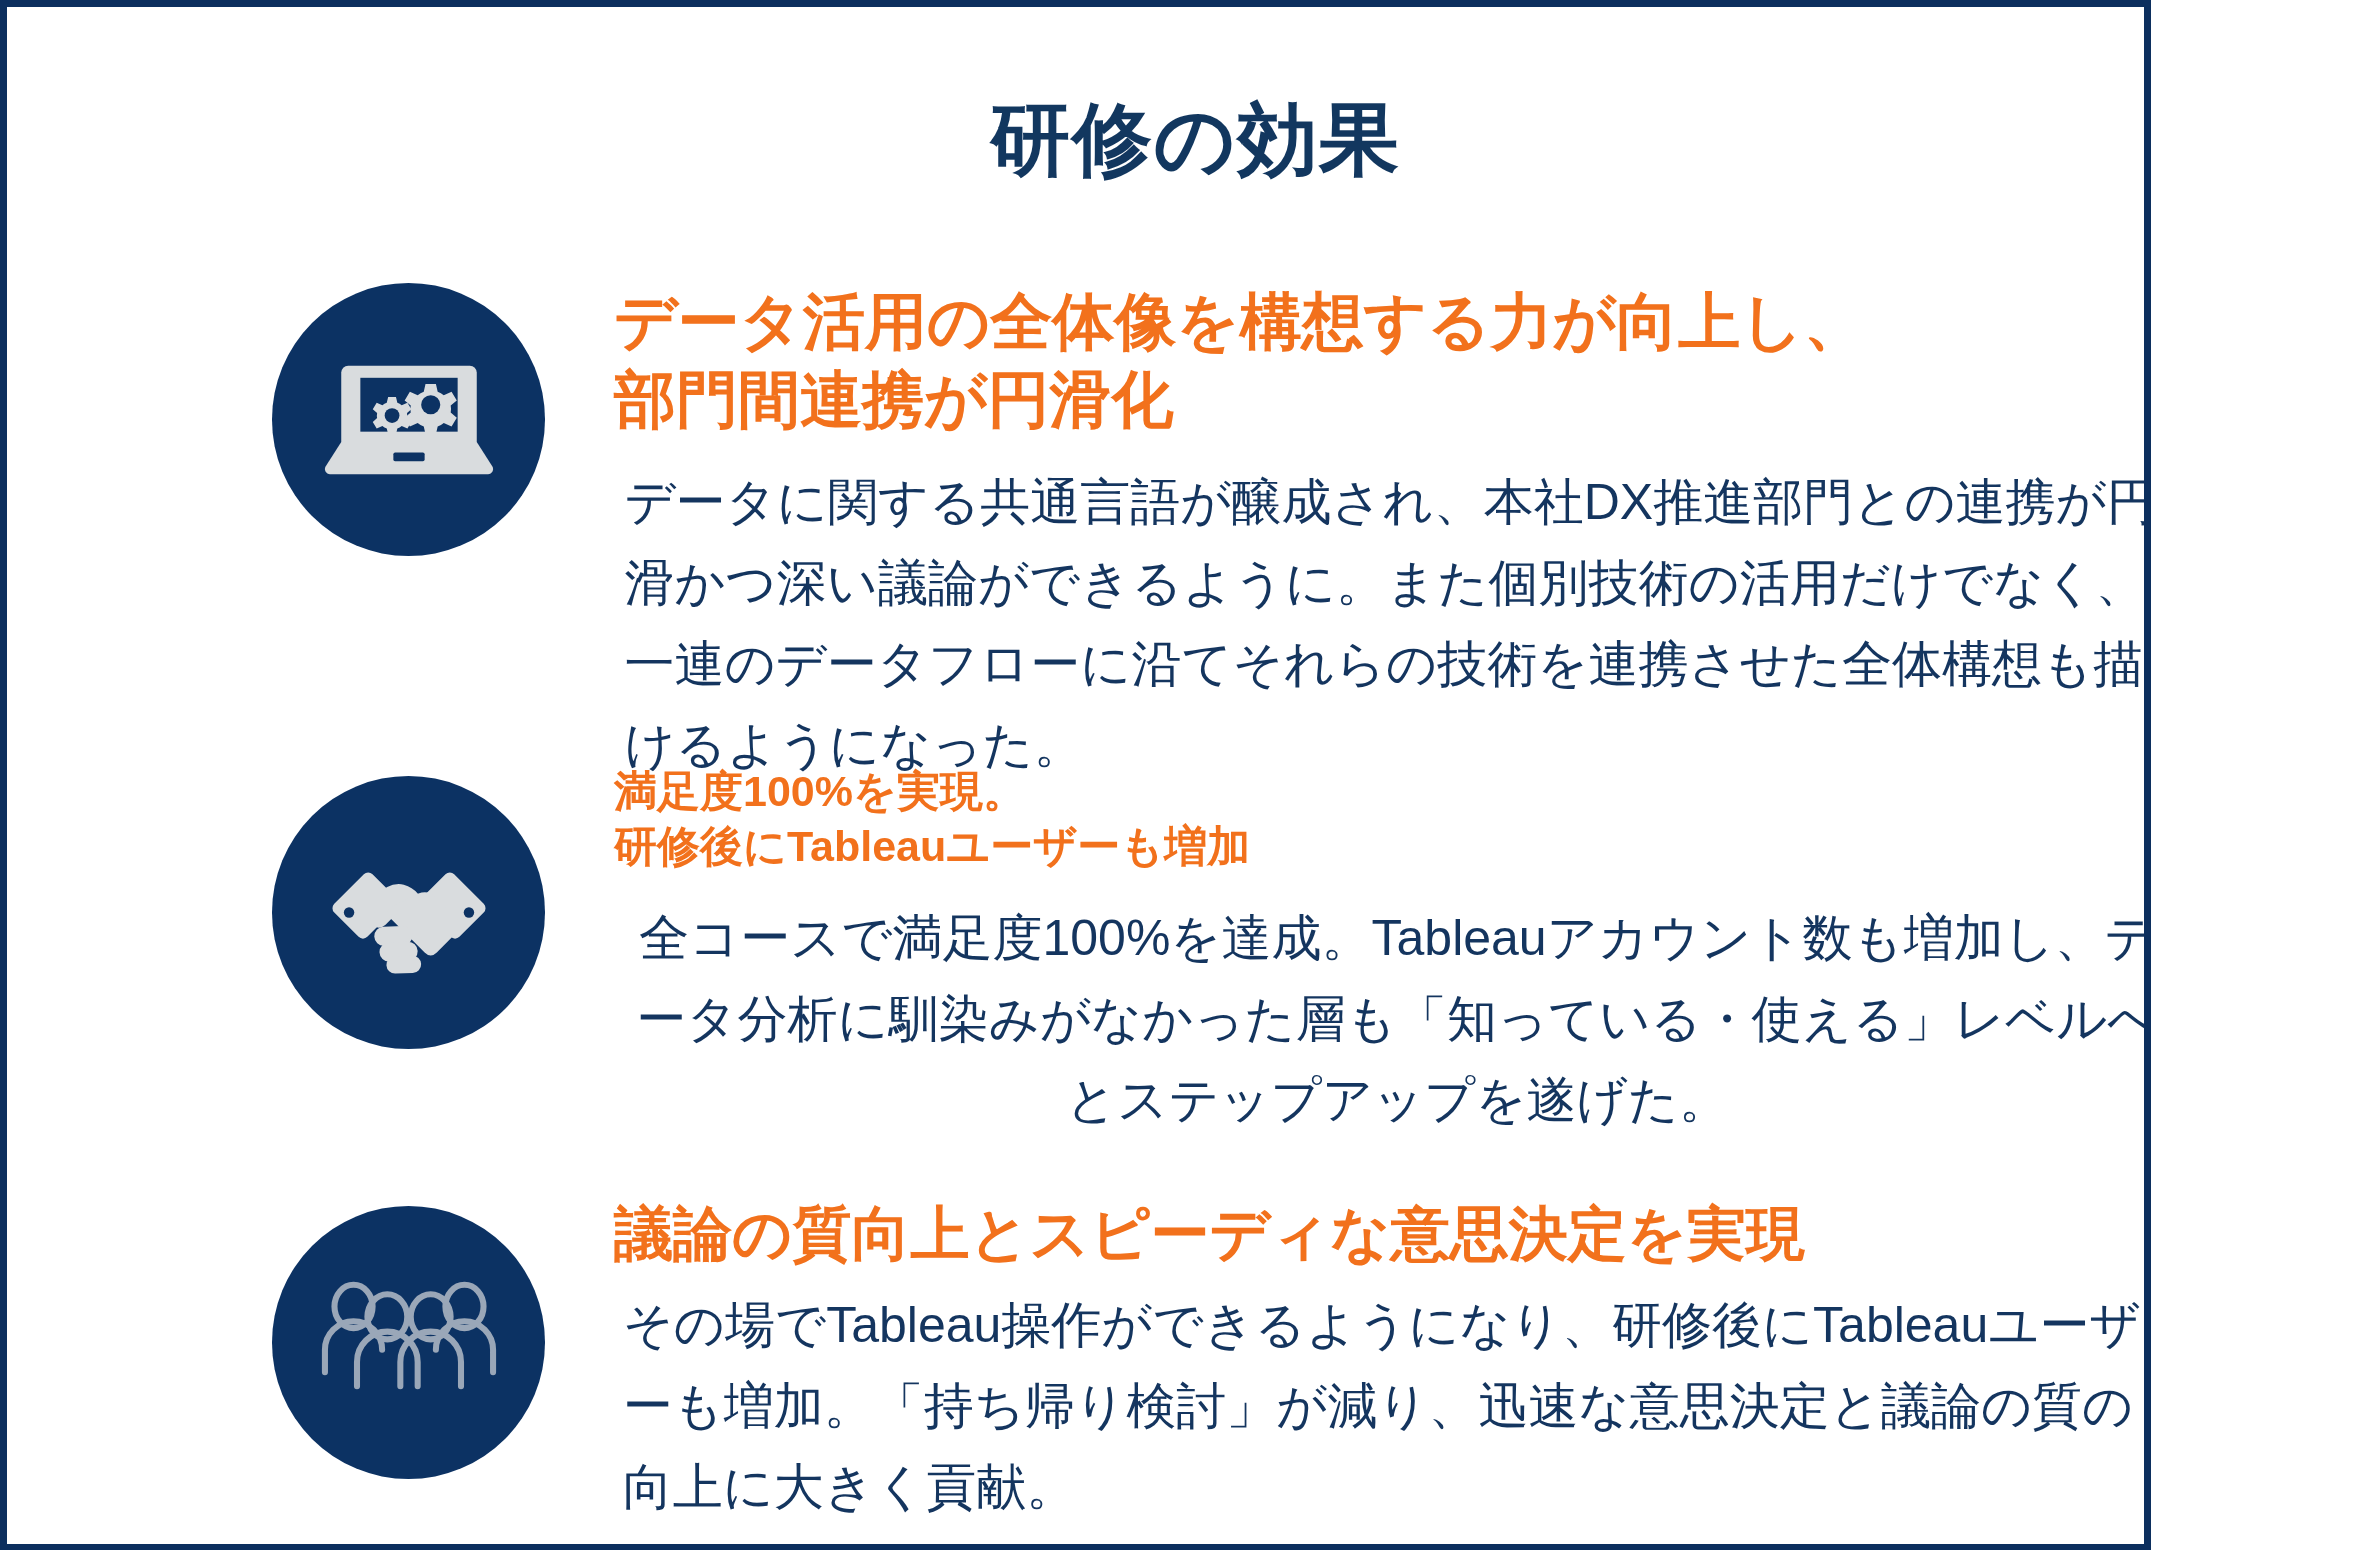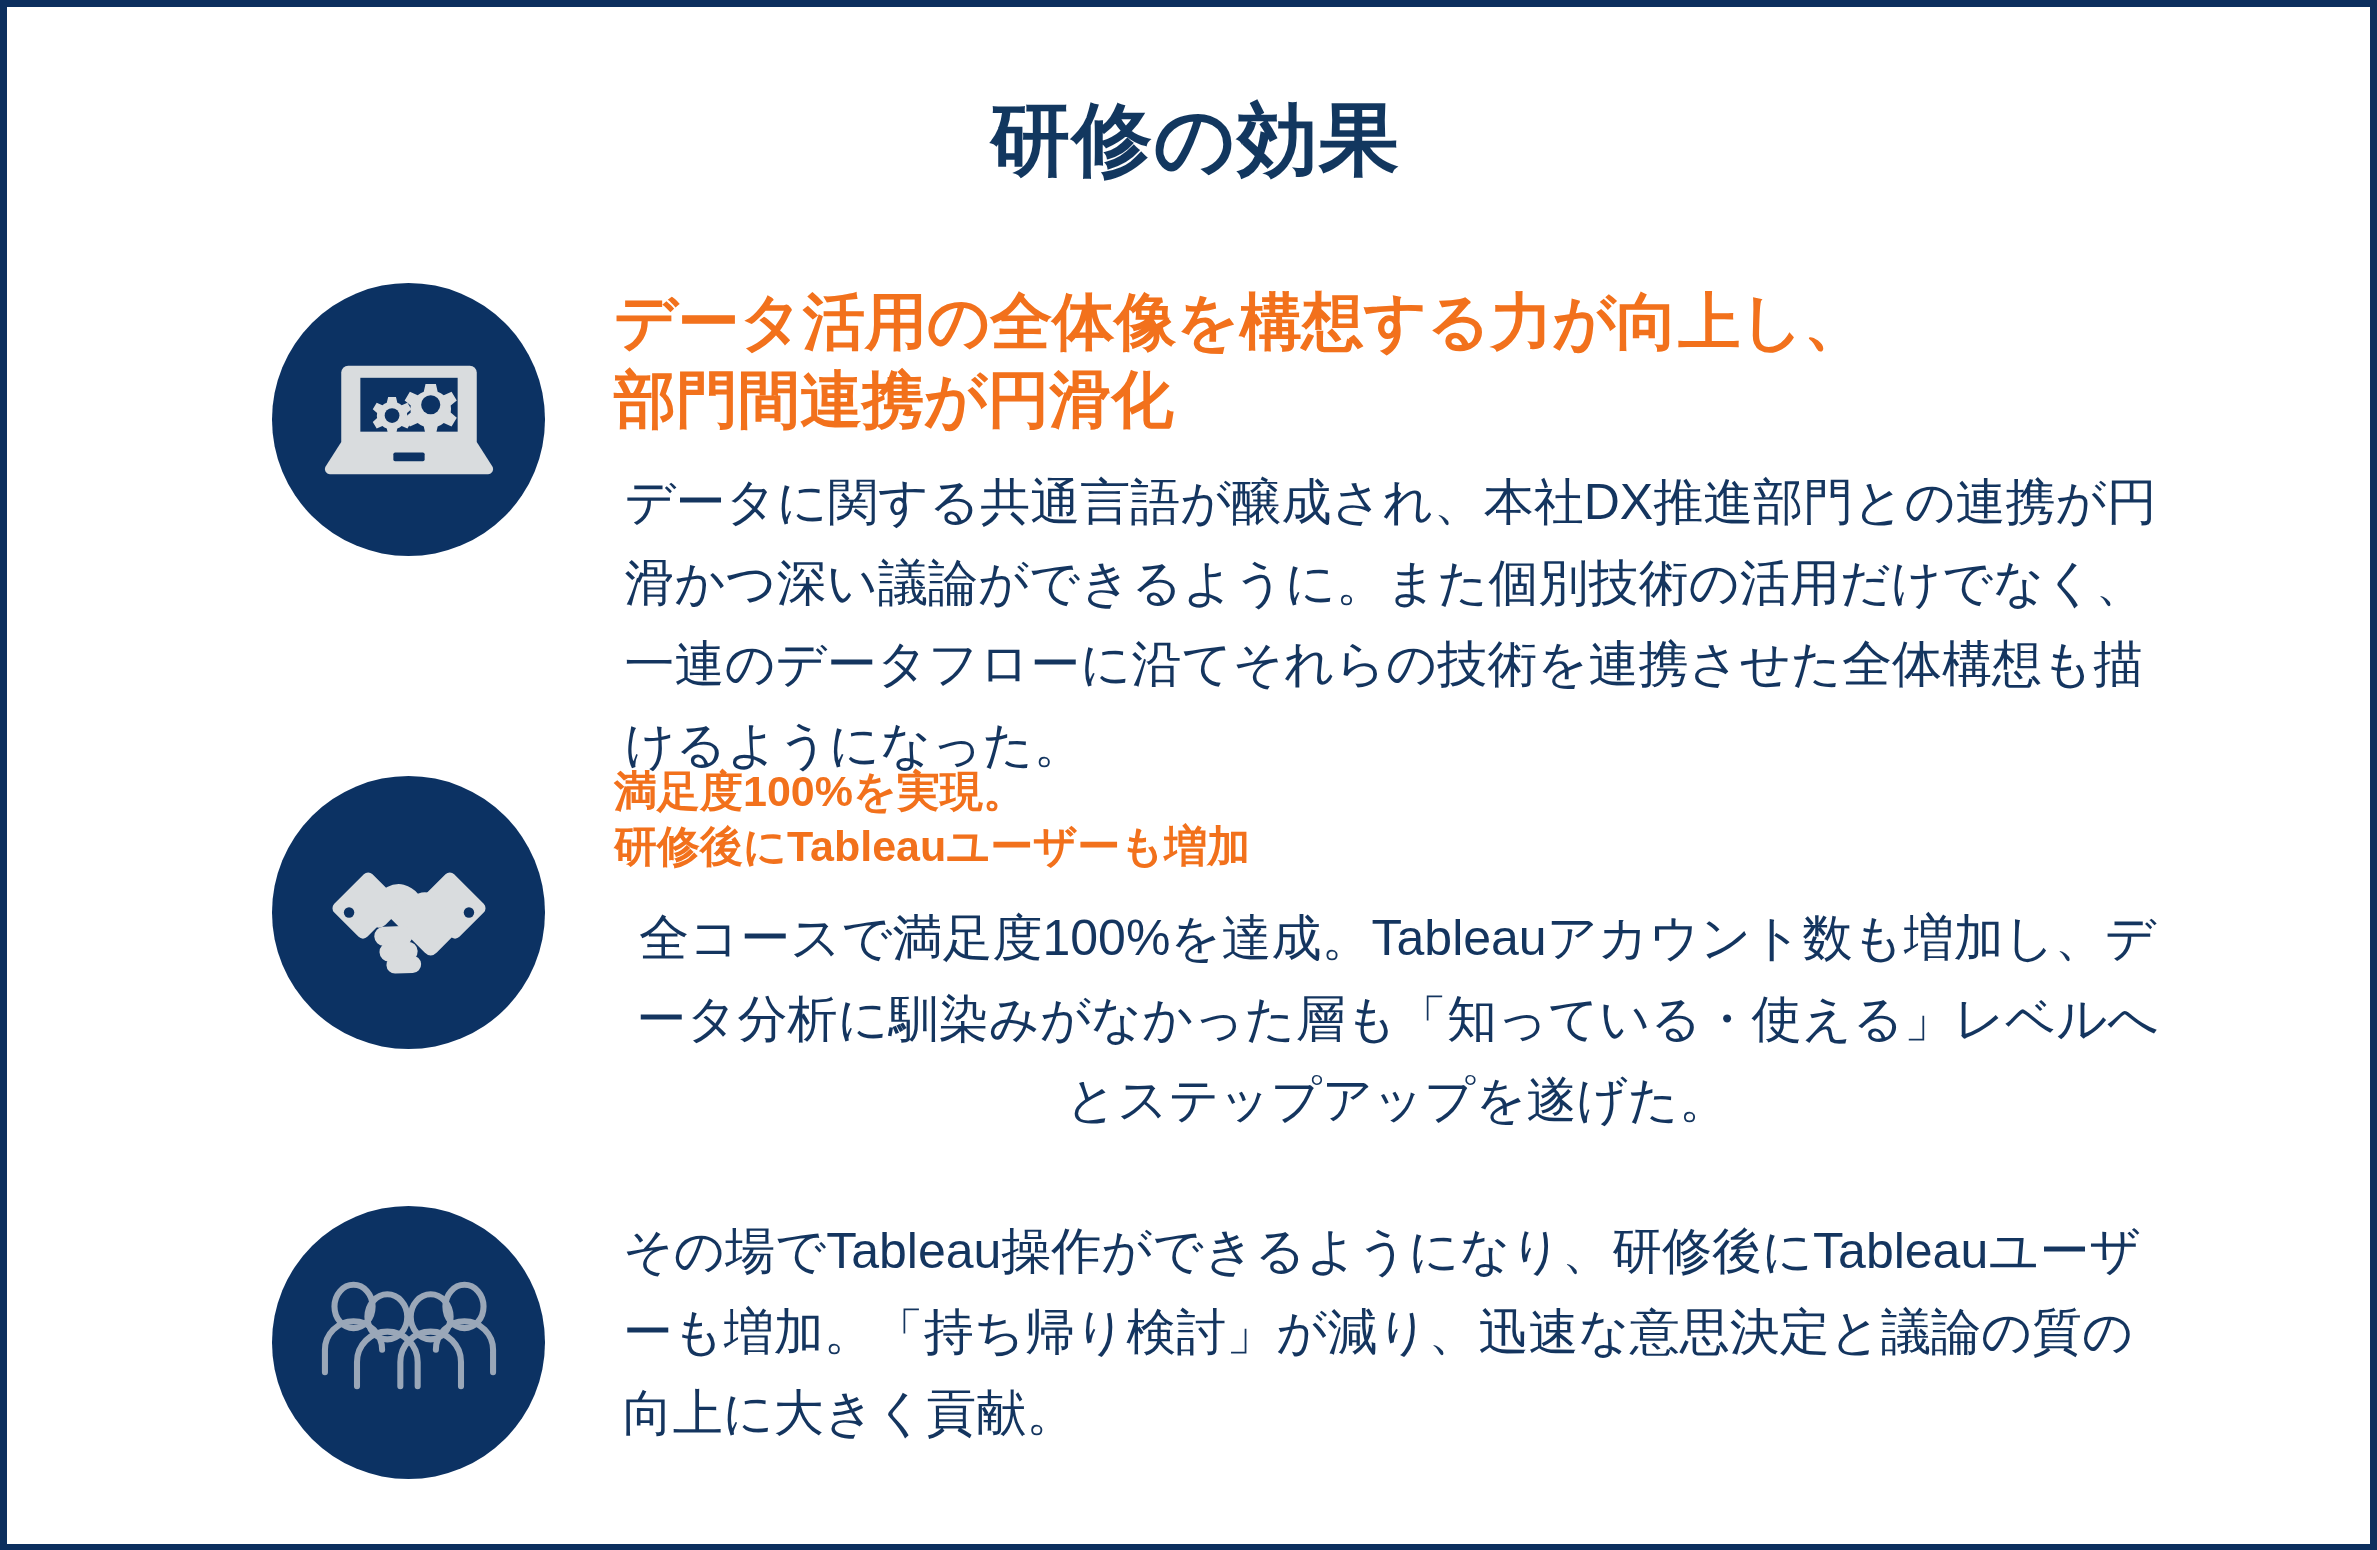--- a/index.html
+++ b/index.html
@@ -2,21 +2,21 @@
 <html style="font-size:14px"><head>
 <meta charset="utf-8">
 <style>
   html, body {
     margin: 0;
     padding: 0;
     background: #ffffff;
   }
   #page {
     position: relative;
-    width: 2377px;
+    width: 2151px;
     height: 1551px;
     background: #ffffff;
     border: 7.8px solid #0c2f5e;
     box-sizing: border-box;
     overflow: hidden;
     font-family: "Liberation Sans", "DejaVu Sans", sans-serif;
   }
 
   
   .page-title {
@@ -170,18 +170,19 @@
             <ellipse cx="80" cy="46" rx="23" ry="26"></ellipse>
             <path d="M45 126 V98 a35 35 0 0 1 70 0 V126"></path>
 
             <ellipse cx="130" cy="46" rx="23" ry="26"></ellipse>
             <path d="M95 126 V98 a35 35 0 0 1 70 0 V126"></path>
           </g>
         </svg>
       </span>
     </div>
     <div class="sec-body">
+      <div class="sec-heading">議論の質向上とスピーディな意思決定を実現</div>
       <div class="sec-text">その場でTableau操作ができるようになり、研修後にTableauユーザーも増加。「持ち帰り検討」が減り、迅速な意思決定と議論の質の向上に大きく貢献。</div>
     </div>
   </div>
 
 </div>
 
 
 </body></html>

